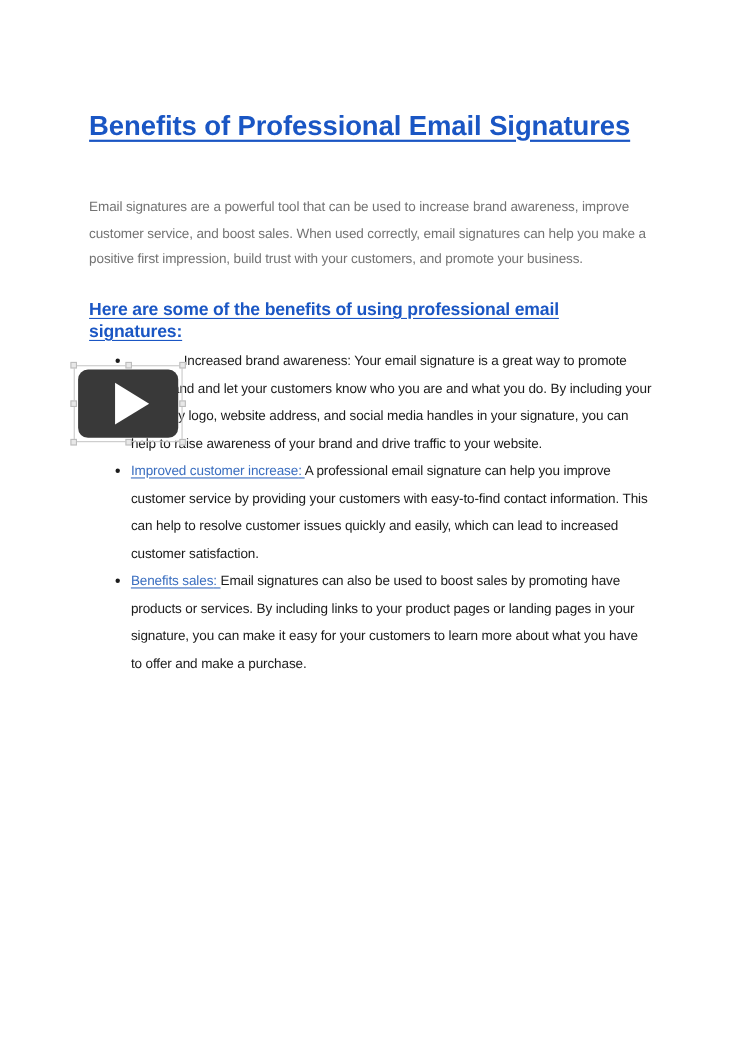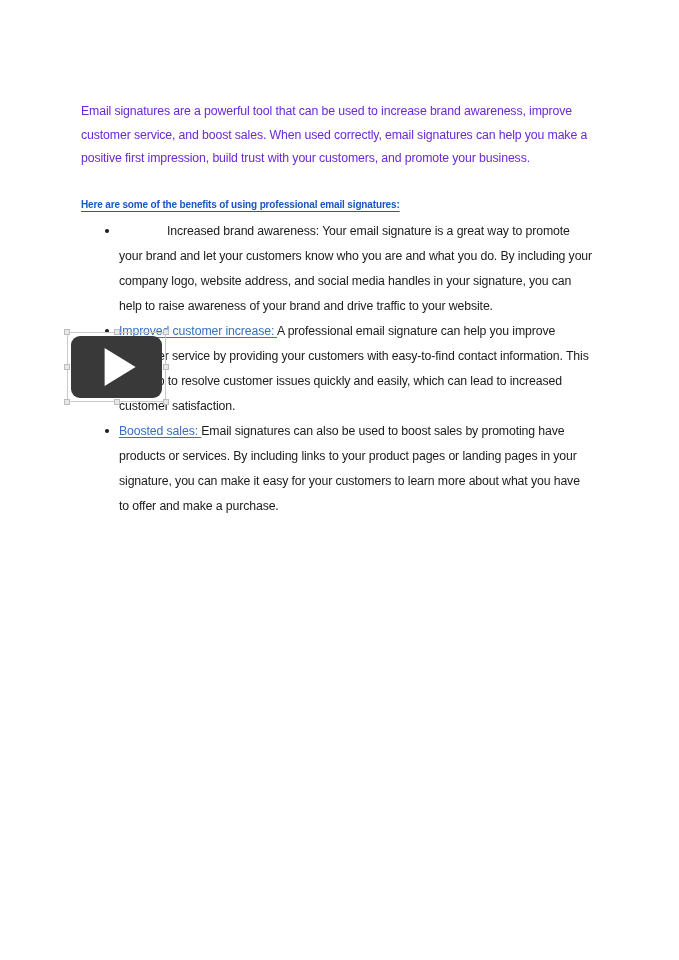--- a/index.html
+++ b/index.html
@@ -43,31 +43,31 @@
     text-underline-offset: 4px;
     letter-spacing: -0.1px;
     margin: 0 0 46px 0;
     white-space: nowrap;
   }
 
   
   .para {
     font-size: 12.3px;
     line-height: 23.5px;
-    color: #6d28d9;
+    color: #737373;
     margin: 0;
     letter-spacing: -0.12px;
     text-align: left;
   }
 
   #intro-paragraph { margin-bottom: 24px; }
 
   
   .sub-heading {
-    font-size: 10px;
+    font-size: 16px;
     font-weight: bold;
     line-height: 20px;
     color: #1a56c4;
     text-decoration: underline;
     text-underline-offset: 3px;
     margin: 0 0 4px 0;
     letter-spacing: -0.15px;
   }
 
   
@@ -164,40 +164,41 @@
   .sel-handle.ml { left: -3px;  top: 50%;  transform: translateY(-50%); }
   .sel-handle.mr { right: -3px; top: 50%;  transform: translateY(-50%); }
 </style>
 </head>
 <body>
 
 <div id="page">
 
   <div id="content">
 
+    <h1 class="doc-title">Benefits of Professional Email Signatures</h1>
 
     <p class="para" id="intro-paragraph">Email signatures are a powerful tool that can be used to increase brand awareness, improve customer service, and boost sales. When used correctly, email signatures can help you make a positive first impression, build trust with your customers, and promote your business.</p>
 
     <p class="sub-heading">Here are some of the benefits of using professional email signatures:</p>
 
     <ul class="benefits">
 
       <li>
         <span class="bullet-dot"></span>
         <span class="plain-lead">Increased brand awareness</span><span>: </span><span>Your email signature is a great way to promote your brand and let your customers know who you are and what you do. By including your company logo, website address, and social media handles in your signature, you can help to raise awareness of your brand and drive traffic to your website.</span>
       </li>
 
       <li>
         <span class="bullet-dot"></span>
         <span class="link-phrase">Improved customer increase</span><span class="link-phrase">: </span><span>A professional email signature can help you improve customer service by providing your customers with easy-to-find contact information. This can help to resolve customer issues quickly and easily, which can lead to increased customer satisfaction.</span>
       </li>
 
       <li>
         <span class="bullet-dot"></span>
-        <span class="link-phrase">Boosted sales</span><span class="link-phrase">: </span><span>Email signatures can also be used to boost sales by promoting have products or services. By including links to your product pages or landing pages in your signature, you can make it easy for your customers to learn more about what you have to offer and make a purchase.</span>
+        <span class="link-phrase">Benefits sales</span><span class="link-phrase">: </span><span>Email signatures can also be used to boost sales by promoting have products or services. By including links to your product pages or landing pages in your signature, you can make it easy for your customers to learn more about what you have to offer and make a purchase.</span>
       </li>
 
     </ul>
 
 
   </div>
 
   <div id="video-overlay">
     <div id="video-play-box">
       <div id="video-play-triangle"></div>

